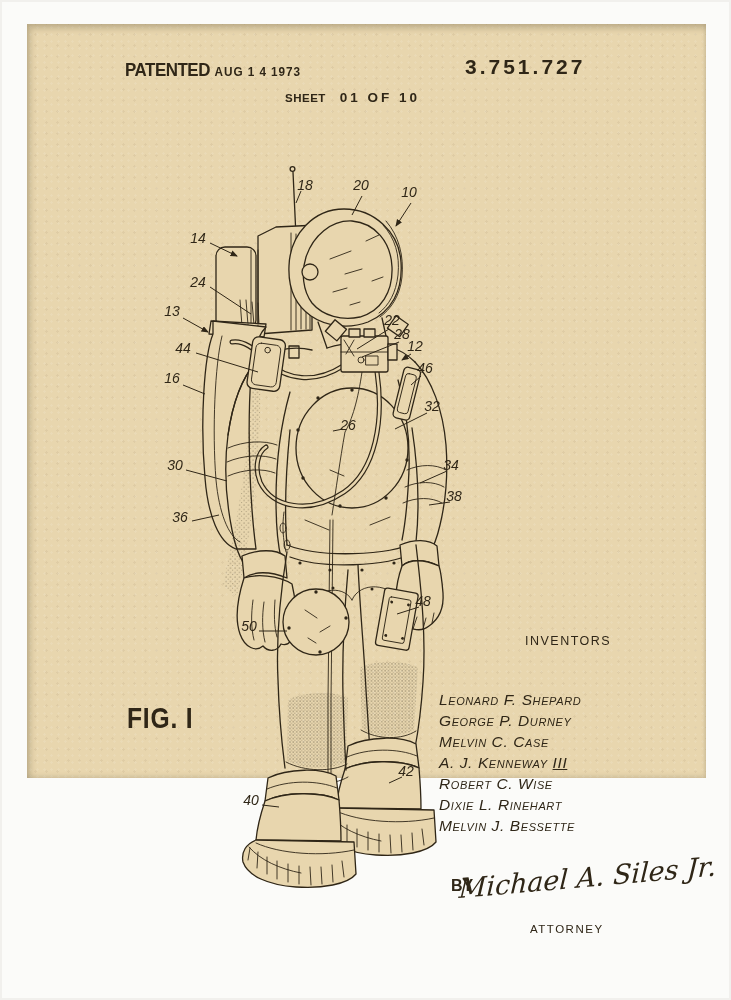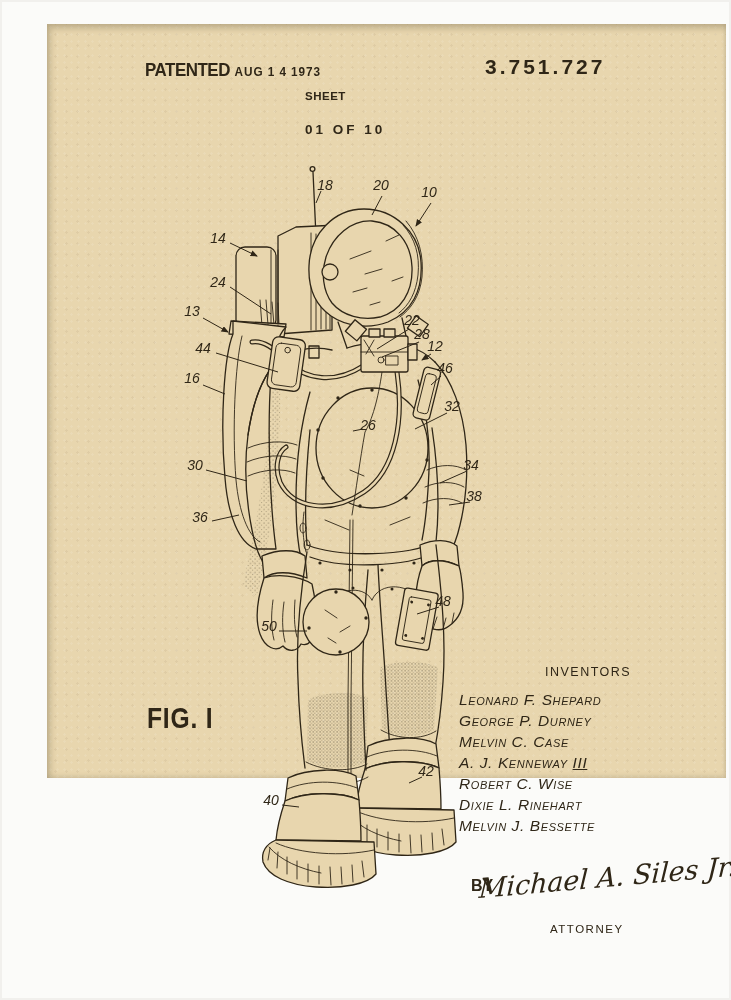--- a/index.html
+++ b/index.html
@@ -20,37 +20,36 @@
   }
   .paper{
     position:absolute;left:27px;top:24px;width:679px;height:754px;
     background-color:var(--paper);
     background-image:
       radial-gradient(rgba(255,255,255,.10) 1px,transparent 1.2px),
       radial-gradient(rgba(96,74,40,.07) 1px,transparent 1.2px);
     background-size:7px 7px,11px 11px;
     background-position:0 0,3px 5px;
     box-shadow:inset 3px 4px 6px rgba(108,96,70,.35), inset -1px -2px 4px rgba(108,96,70,.18);
-    margin-left:20px;
   }
   .abs{position:absolute;}
   
   .stamp{left:98px;top:36px;display:flex;align-items:baseline;gap:5px;
     font-weight:700;transform:scaleX(.94);transform-origin:left;}
   .stamp .big{font-size:18px;letter-spacing:-0.5px;}
   .stamp .date{font-size:12.5px;letter-spacing:1px;}
   .patent-number{left:438px;top:31px;font-size:21px;font-weight:600;letter-spacing:3px;}
-  .sheet-line{left:258px;top:66px;display:flex;align-items:baseline;gap:20px;flex-direction:column;}
+  .sheet-line{left:258px;top:66px;display:flex;align-items:baseline;gap:14px;}
   .sheet-line .w{font-size:11.5px;font-weight:700;letter-spacing:.5px;}
   .sheet-line .v{font-size:13.5px;font-weight:700;letter-spacing:3px;}
   
   .fig-label{left:100px;top:677px;font-size:30px;font-weight:700;
     letter-spacing:1px;transform:scaleX(.82);transform-origin:left;}
   
-  .inventors-heading{left:498px;top:641px;font-size:12.5px;letter-spacing:1.5px;}
+  .inventors-heading{left:498px;top:610px;font-size:12.5px;letter-spacing:1.5px;}
   .inventor-list{left:412px;top:665px;width:210px;}
   .inv-name{font-size:15.5px;font-style:italic;font-variant:small-caps;
     letter-spacing:.6px;line-height:21px;white-space:nowrap;}
   .inv-name .u{text-decoration:underline;}
   
   .by-label{left:424px;top:853px;font-size:16px;font-weight:700;}
   .signature{left:432px;top:849px;font-family:"DejaVu Serif",serif;
     font-style:italic;font-size:27px;transform:rotate(-5deg) skewX(-8deg);
     transform-origin:left;white-space:nowrap;}
   .attorney{left:503px;top:899px;font-size:11.5px;letter-spacing:1.5px;text-align:center;}

